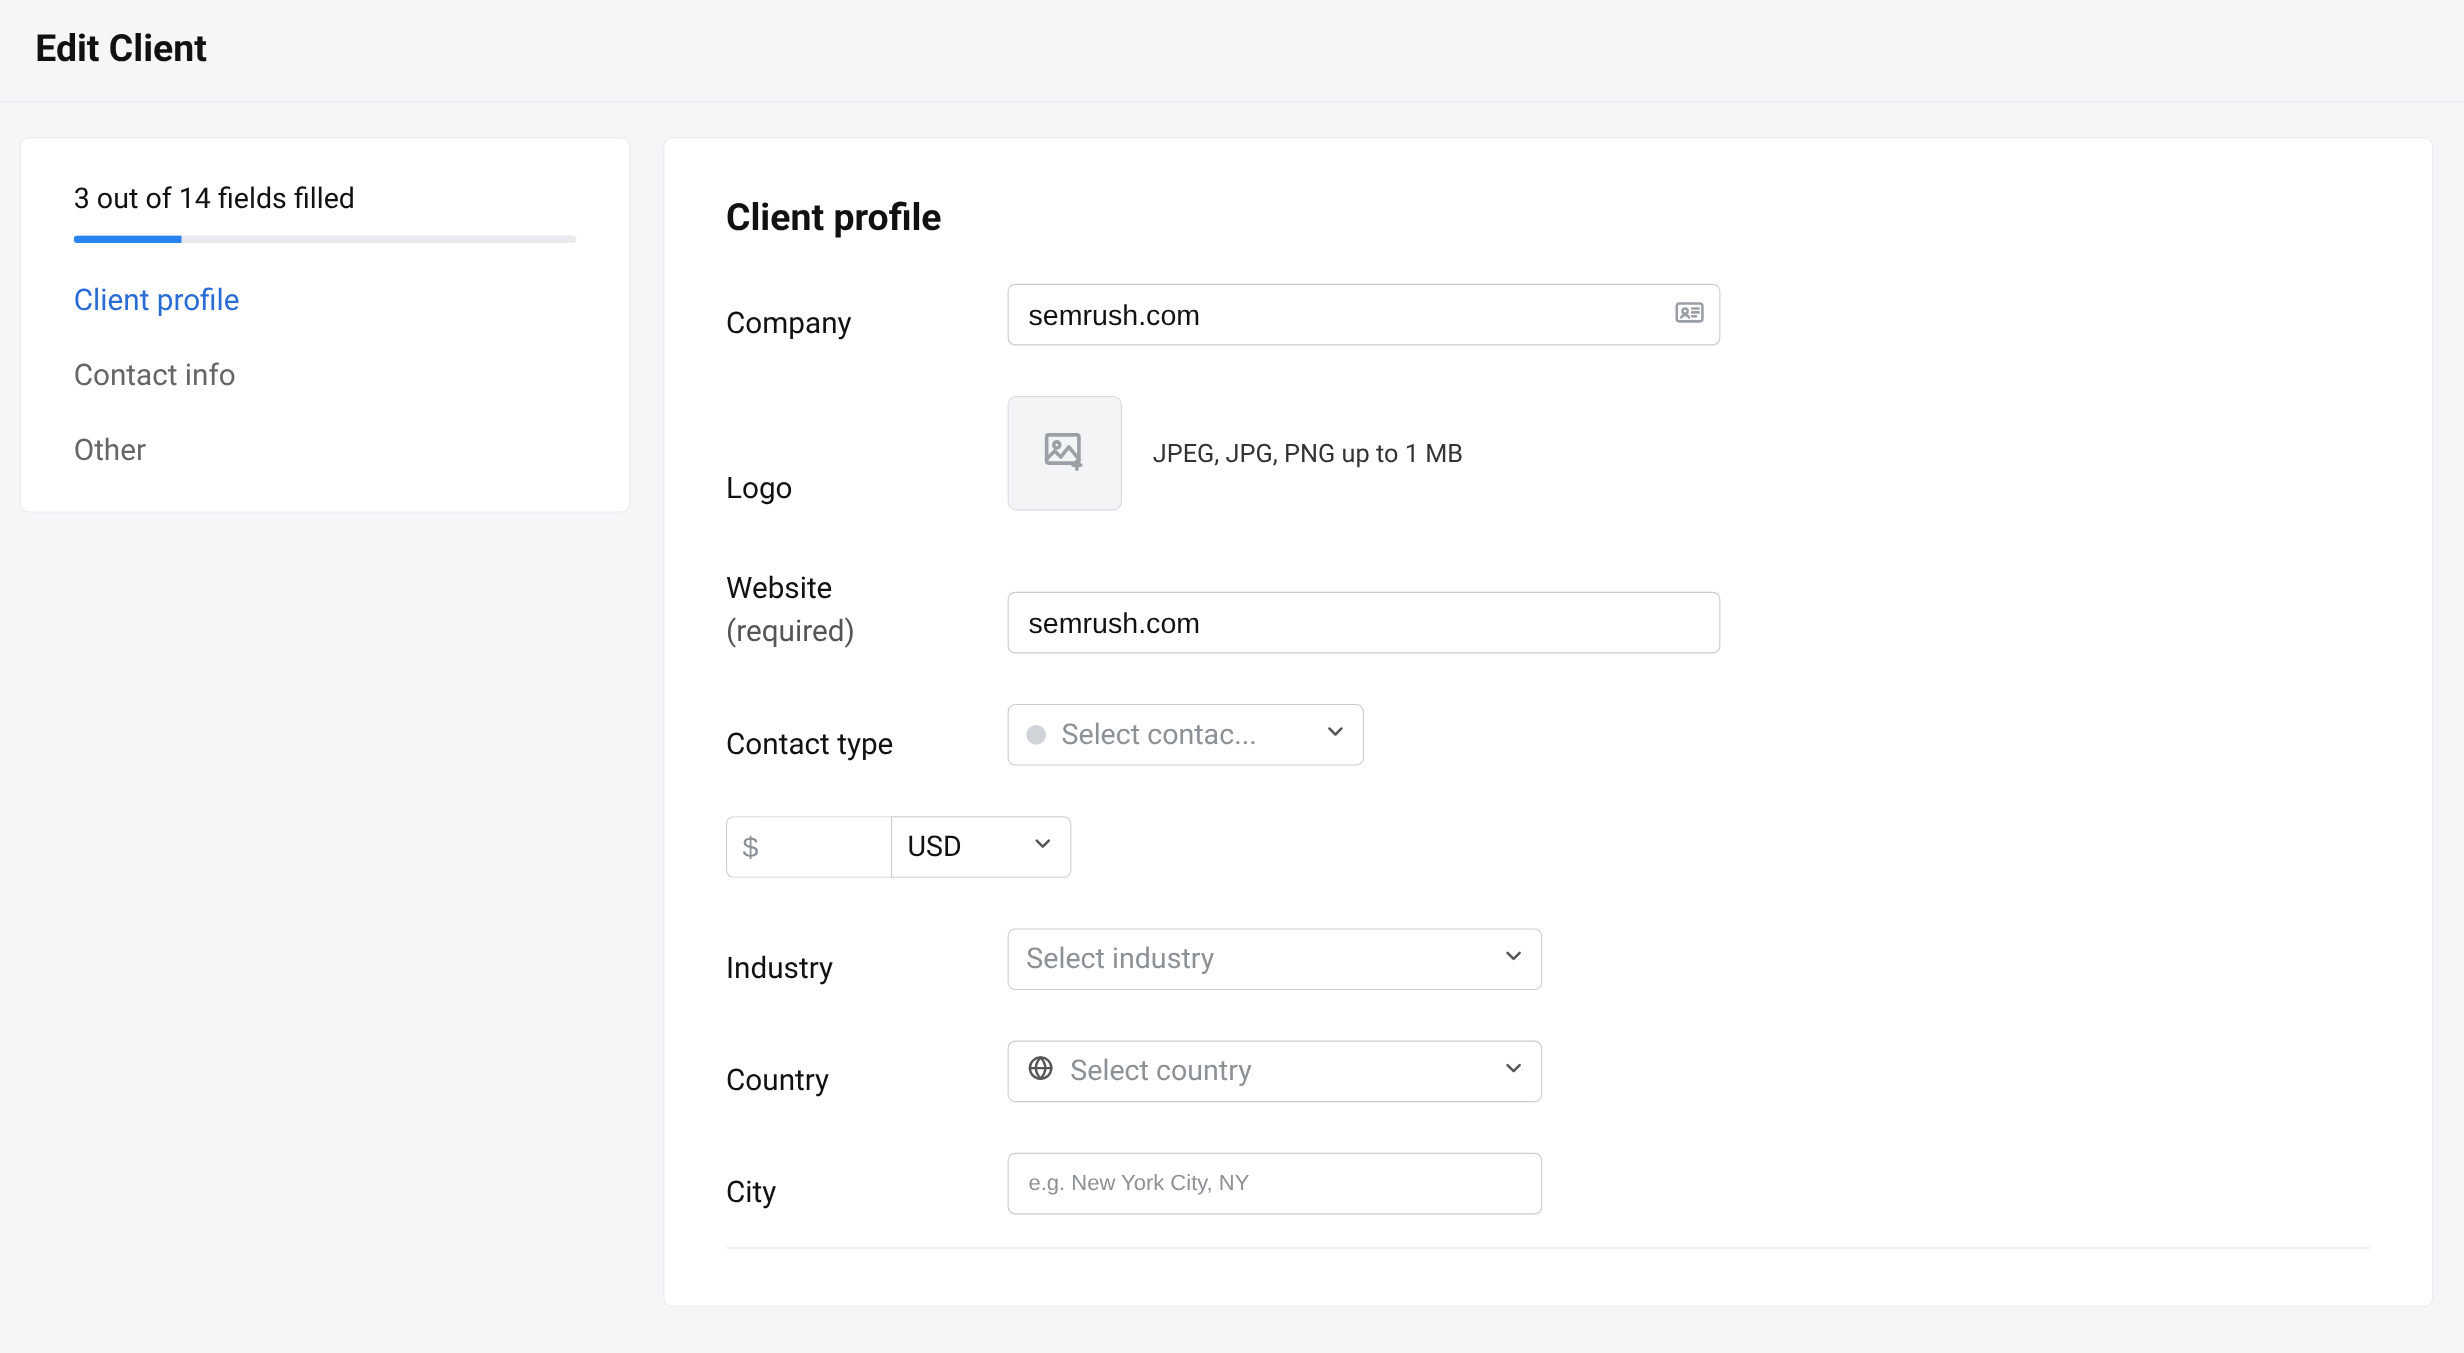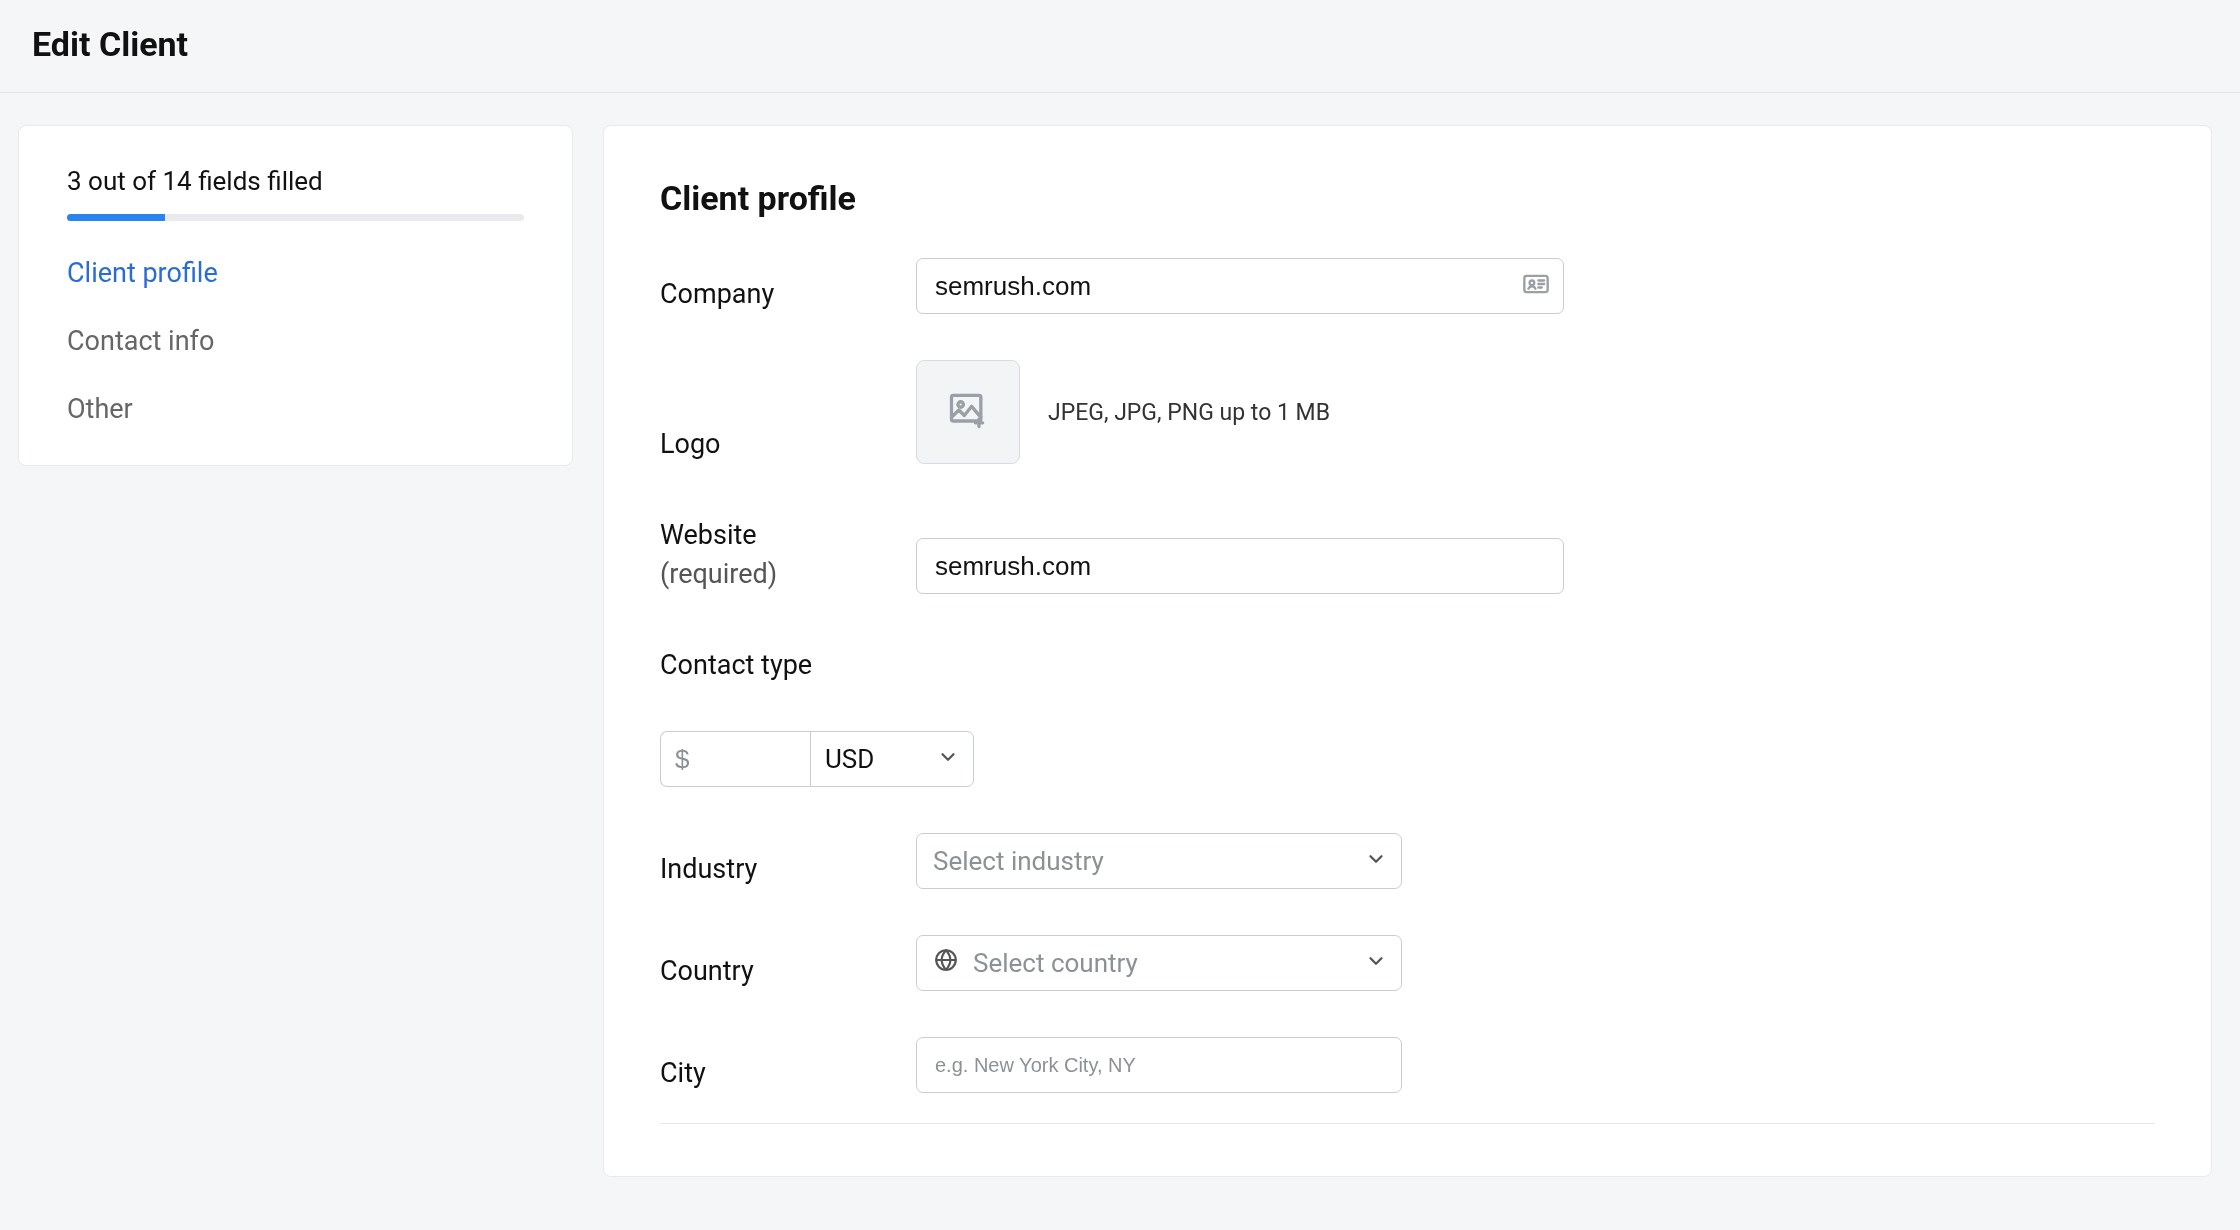--- a/index.html
+++ b/index.html
@@ -206,20 +206,31 @@
         <span>Website</span>
         <span class="req">(required)</span>
       </div>
       <div class="form-control-area">
         <input type="text" class="text-input" style="padding-right: 18px;" value="semrush.com">
       </div>
     </div>
 
     <div class="form-row">
       <div class="form-label">Contact type</div>
+      <div class="form-control-area">
+        <div class="select-like contact">
+          <span class="dot"></span>
+          <span class="trunc">Select contac...</span>
+          <span class="chev">
+            <svg width="22" height="22" viewBox="0 0 24 24" fill="none" stroke="currentColor" stroke-width="2.5" stroke-linecap="round" stroke-linejoin="round">
+                <polyline points="6 9 12 15 18 9"></polyline>
+              </svg>
+          </span>
+        </div>
+      </div>
     </div>
 
     <div class="form-row">
       <div class="form-control-area">
         <div class="budget-group">
           <input type="text" class="budget-amount" placeholder="$" style="">
           <div class="budget-currency">
             <span>USD</span>
             <span>
               <svg width="22" height="22" viewBox="0 0 24 24" fill="none" stroke="#555" stroke-width="2.5" stroke-linecap="round" stroke-linejoin="round">

